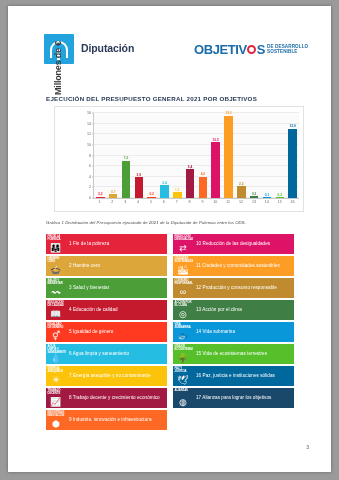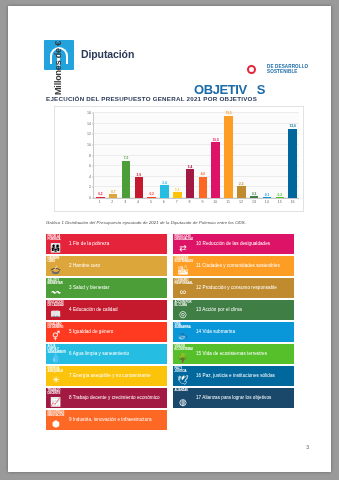--- a/index.html
+++ b/index.html
@@ -21,21 +21,21 @@
   }
 
   
   .header {
     position: absolute;
     left: 0; top: 26px;
     width: 100%; height: 42px;
   }
   .logo-dip {
     position: absolute;
-    left: 36px; top: 8px;
+    left: 36px; top: 2px;
     display: flex; align-items: center;
   }
   .logo-mark {
     width: 30px; height: 30px;
     background: #22a3dd;
     border-radius: 1px;
     position: relative;
     flex: 0 0 auto;
   }
   .logo-mark .arch {
@@ -65,21 +65,20 @@
   }
 
   .logo-ods {
     position: absolute;
     left: 186px; top: 10px;
     display: flex; align-items: center;
   }
   .ods-word {
     font-size: 13px; font-weight: bold; color: #1b6ca8;
     letter-spacing: -0.4px;
-    margin-top: 40px;
   }
   .ods-o {
     display: inline-block;
     width: 9px; height: 9px;
     border: 2px solid #e5243b;
     border-radius: 50%;
     box-sizing: border-box;
     margin: 0 0.5px -0.5px 0.5px;
   }
   .ods-sub {

